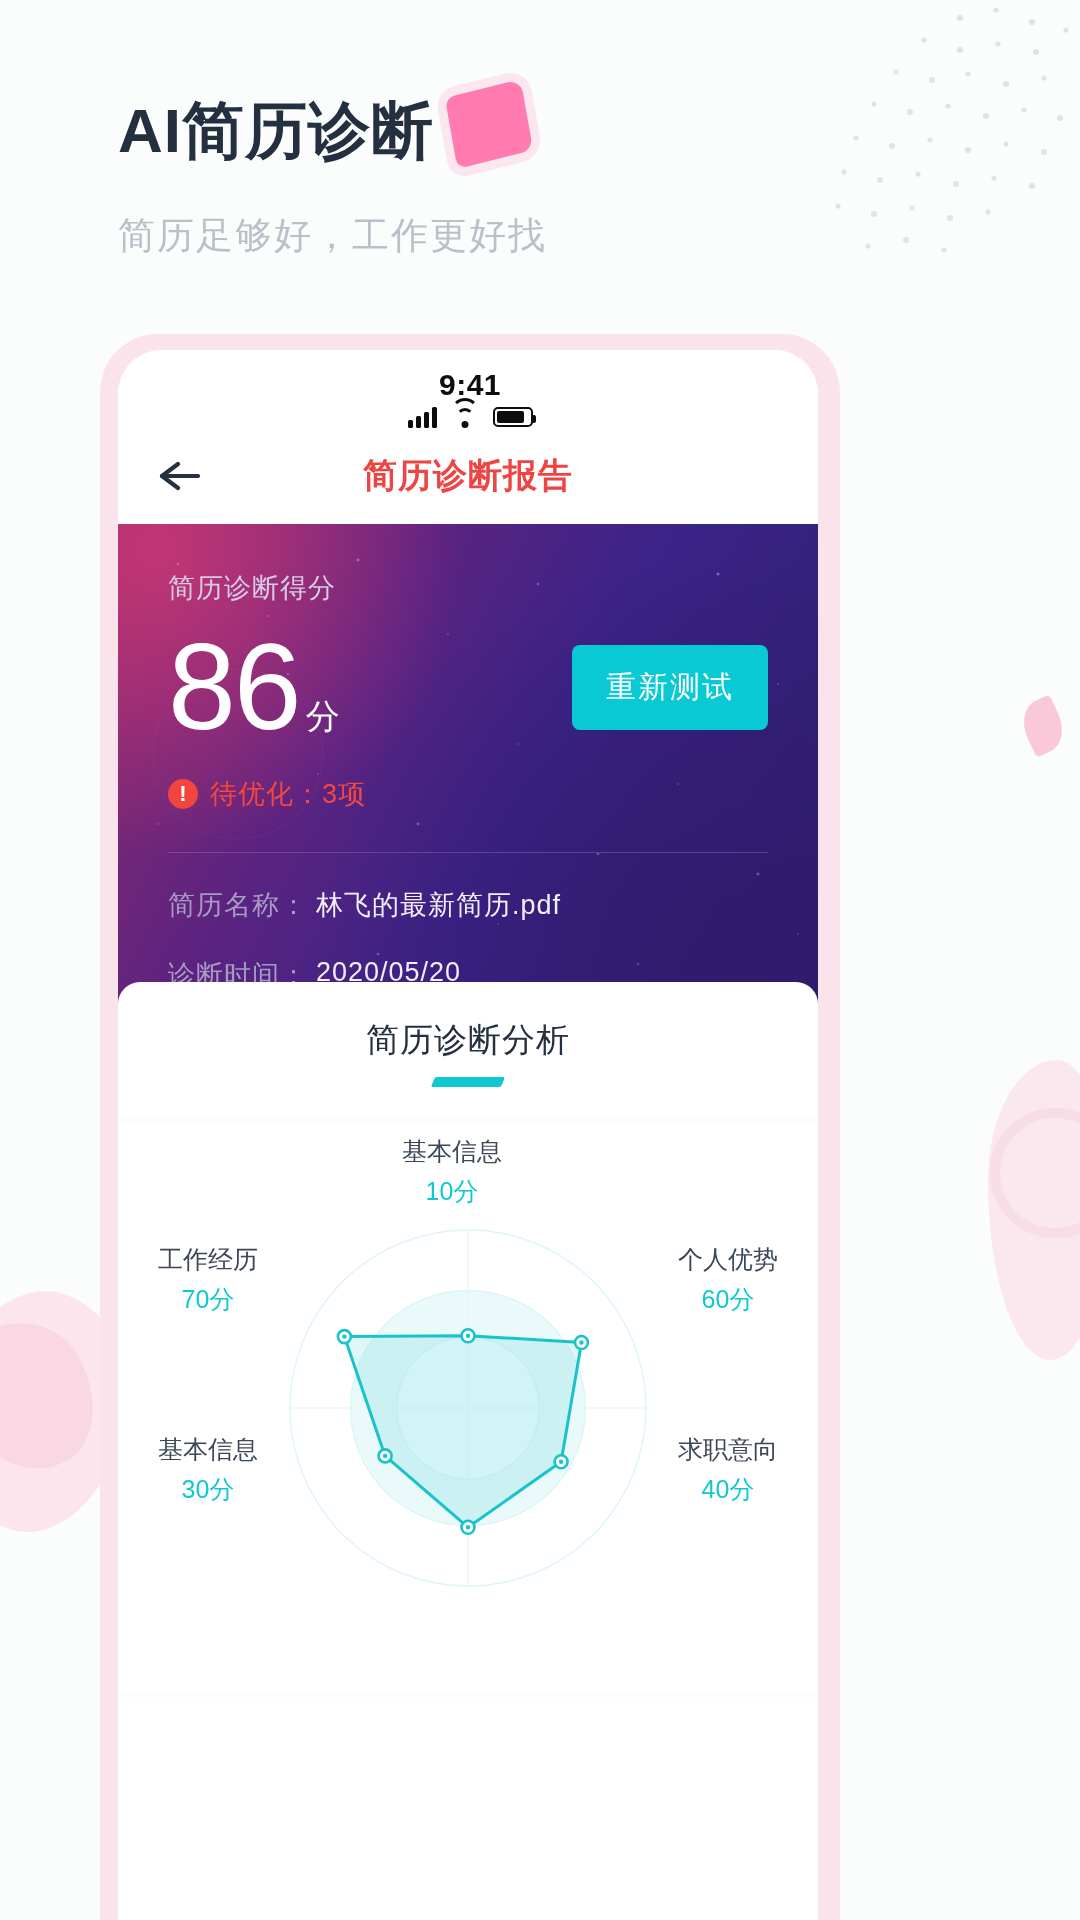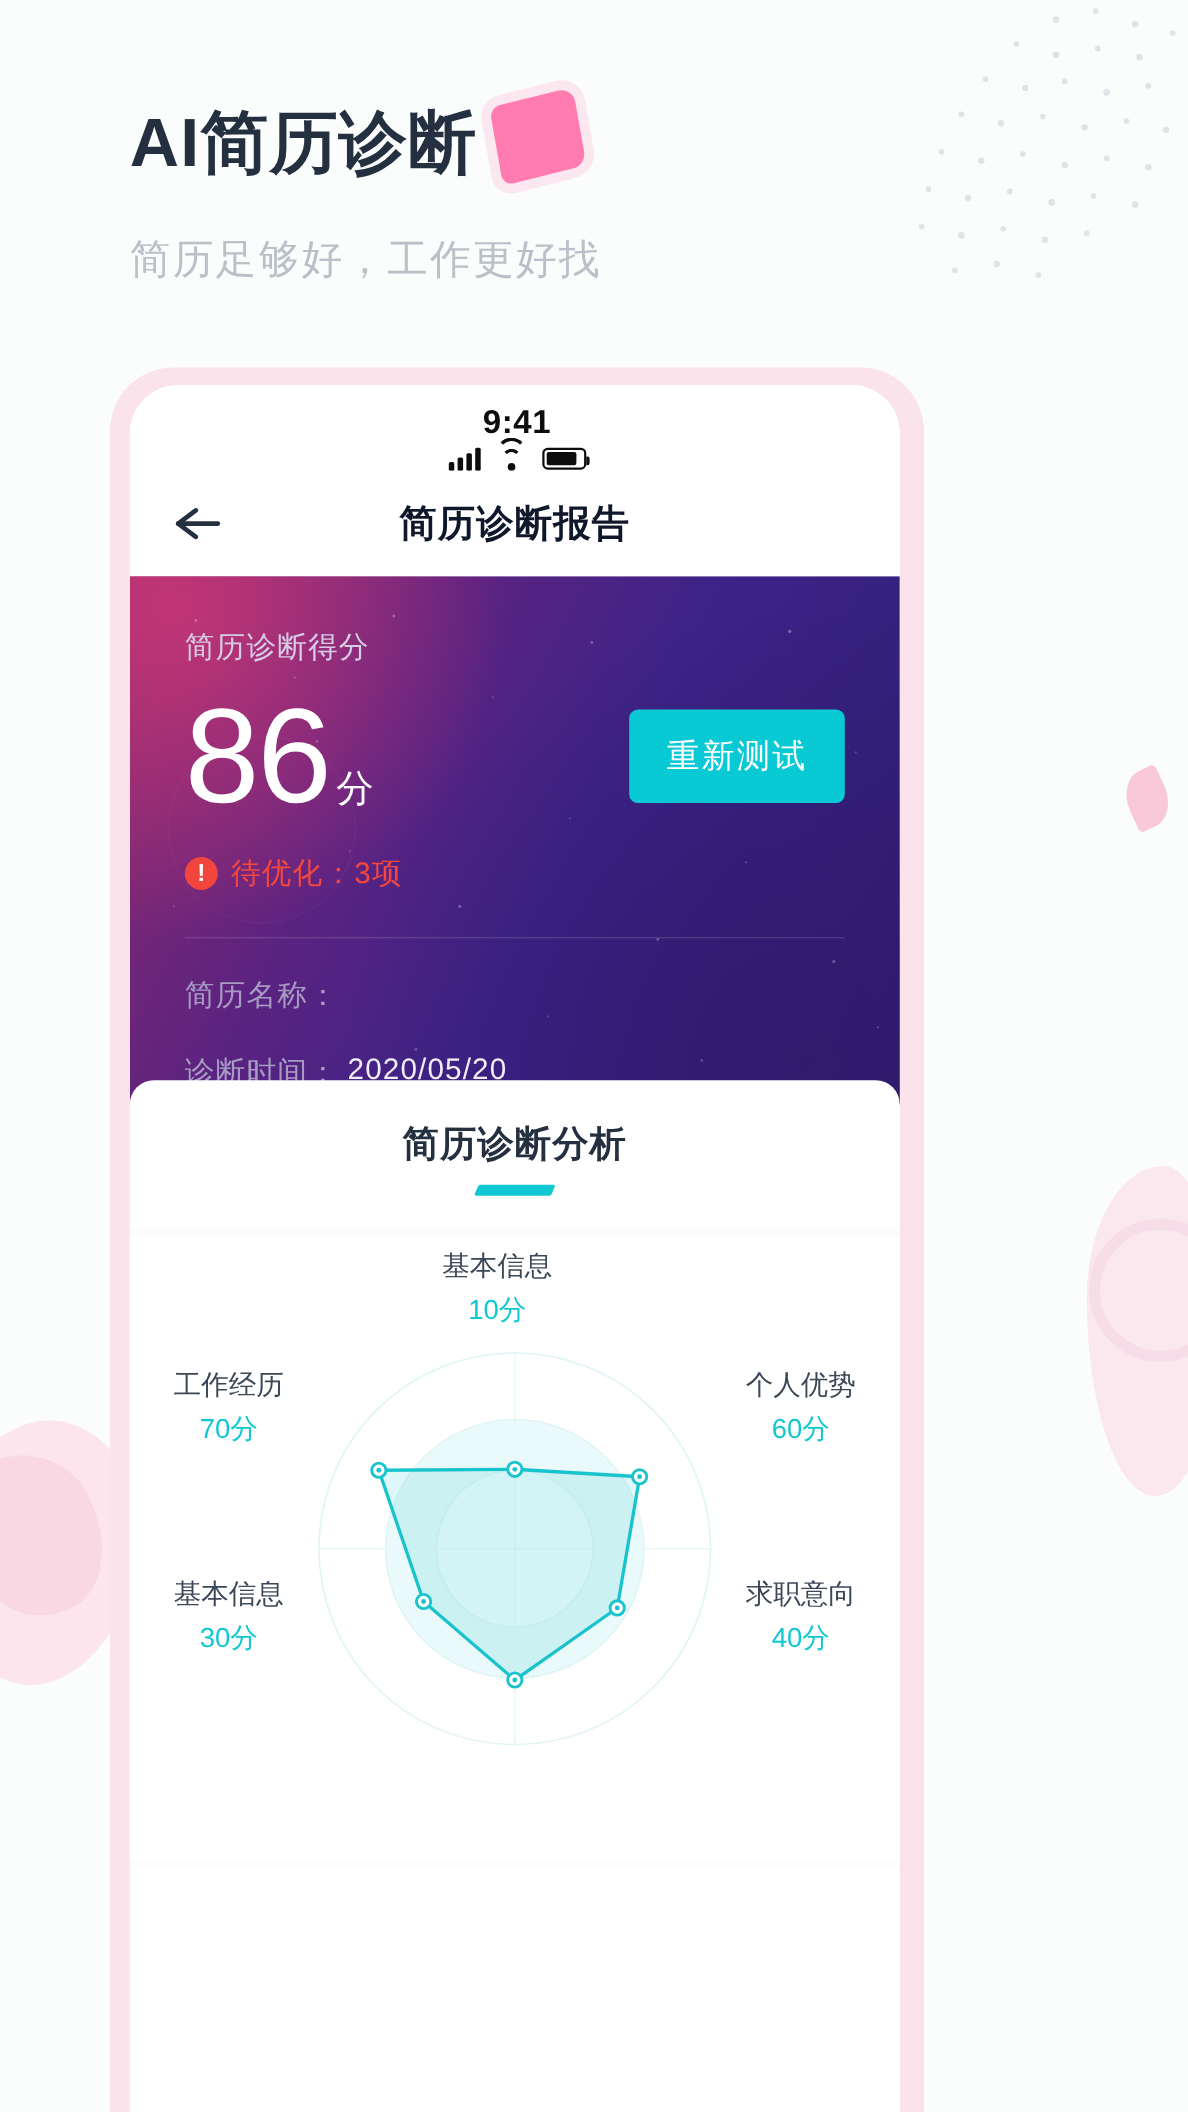--- a/index.html
+++ b/index.html
@@ -121,21 +121,21 @@
   .batt:after { content:""; position:absolute; right:-5px; top:6px;
                 width:3px; height:8px; background:#0d0d0d; border-radius:0 2px 2px 0; }
 
   
   .navbar {
     height:96px; display:flex; align-items:center; position:relative; background:#fff;
   }
   .back-arrow { position:absolute; left:38px; width:54px; height:40px; }
   .nav-title {
     width:100%; text-align:center; font-size:34px; font-weight:600;
-    color:#0f172a; letter-spacing:1px;
+    color:#ef4444; letter-spacing:1px;
   }
 
   
   .score-card {
     position:relative; height:480px; overflow:hidden;
     background:
       radial-gradient(circle at 6% 6%, rgba(214,58,120,.75) 0%, rgba(214,58,120,0) 38%),
       radial-gradient(circle at 88% 92%, rgba(48,26,108,.9) 0%, rgba(48,26,108,0) 55%),
       linear-gradient(118deg,#8E2A6B 0%,#5C2380 32%,#3B2388 58%,#2B1F6E 100%);
   }
@@ -166,21 +166,21 @@
   .meta-label { color:#A79BC4; letter-spacing:1px; }
   .meta-value { color:#F1EEF8; letter-spacing:1px; margin-left:8px; }
 
   
   .tabs-card {
     background:#fff; border-radius:22px 22px 0 0; margin-top:-22px;
     position:relative; z-index:4; display:flex; padding:36px 0 28px 0;
   }
   .tab { flex:1; text-align:center; position:relative; cursor:pointer; }
   .tab-label { font-size:33px; letter-spacing:1px; }
-  .tab.active .tab-label { color:#24303F; font-weight:700; }
+  .tab.active .tab-label { color:#24303F; font-weight:400; }
   .tab.inactive .tab-label { color:#3C4858; font-weight:400; }
   .tab-underline {
     width:70px; height:10px; background:#0FC8D2; margin:14px auto 0 auto;
     transform:skewX(-22deg); border-radius:2px;
   }
 
   
   .radar-panel {
     background:#fff; position:relative;
     height:570px; width:740px; margin-left:-20px;
@@ -327,20 +327,21 @@
       <div class="warn-row">
         <span class="warn-icon">!</span>
         <span class="warn-text">待优化：3项</span>
       </div>
     </div>
 
     <div class="card-divider"></div>
 
     <div class="meta-row">
       <span class="meta-label">简历名称：</span>
+      <span class="meta-value">林飞的最新简历.pdf</span>
     </div>
     <div class="meta-row">
       <span class="meta-label">诊断时间：</span>
       <span class="meta-value">2020/05/20</span>
     </div>
   </div>
 
   <div class="tabs-card">
     <div class="tab active">
       <span class="tab-label">简历诊断分析</span>

